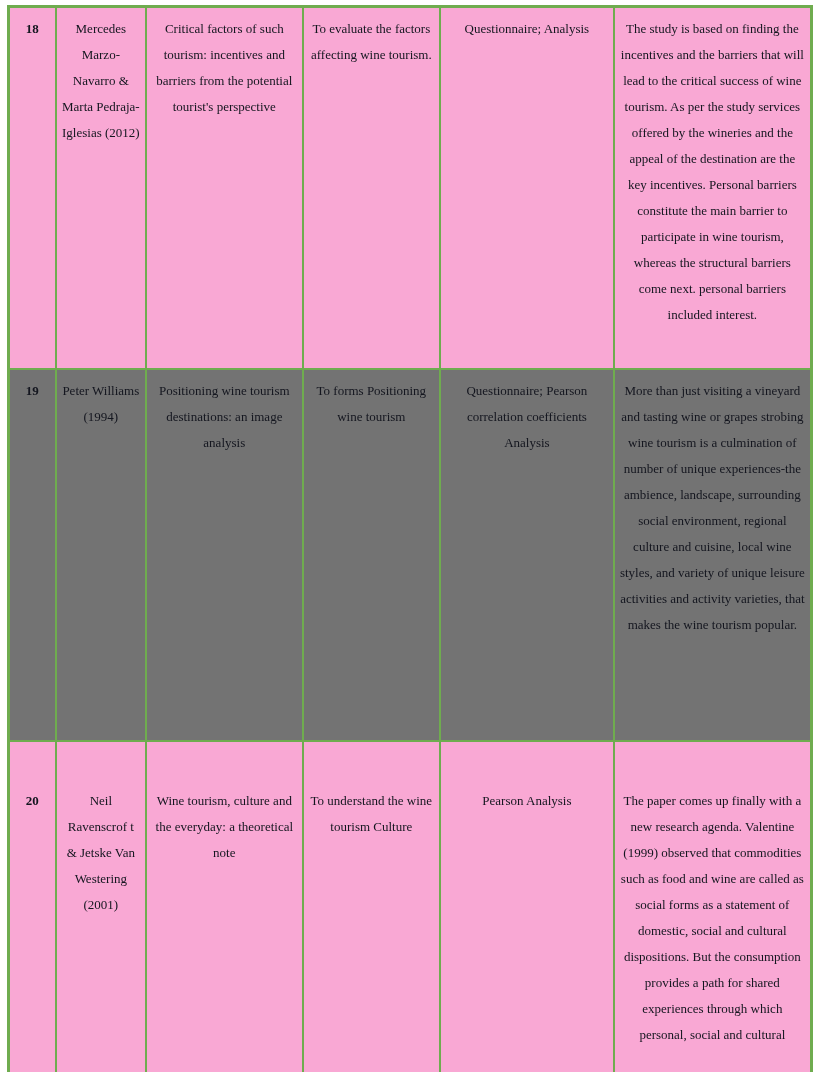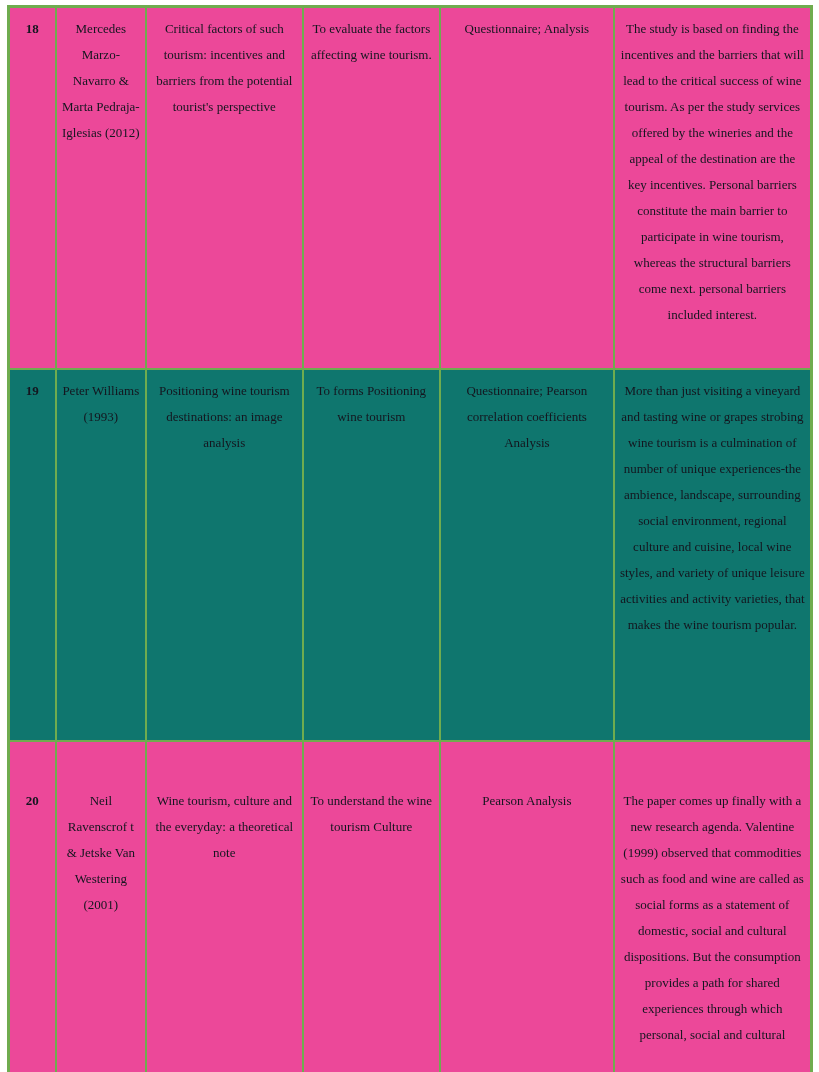--- a/index.html
+++ b/index.html
@@ -29,22 +29,22 @@
   }
   table.lit-table td {
     border: 2px solid #6fac4f;
     vertical-align: top;
     text-align: center;
     padding: 8px 5px 0 5px;
     font-size: 13px;
     line-height: 26px;
     overflow: hidden;
   }
-  tr.row-green td { background: #ec4899; }
-  tr.row-white td { background: #0f766e; }
+  tr.row-green td { background: #f9a8d4; }
+  tr.row-white td { background: #737373; }
   .cell-inner { overflow: hidden; word-wrap: break-word; }
   tr.row-18 .cell-inner { height: 352px; }
   tr.row-19 .cell-inner { height: 362px; }
   tr.row-20 .cell-inner { height: 310px; margin-top: 38px; }
   td.cell-no { font-weight: bold; }
 </style>
 </head>
 <body>
 
 <div class="page">
@@ -76,21 +76,21 @@
           </td>
         <td>
             <div class="cell-inner">The study is based on finding the incentives and the barriers that will lead to the critical success of wine tourism. As per the study services offered by the wineries and the appeal of the destination are the key incentives. Personal barriers constitute the main barrier to participate in wine tourism, whereas the structural barriers come next. personal barriers included interest.</div>
           </td>
       </tr>
       <tr class="row-19 row-white">
         <td class="cell-no">
             <div class="cell-inner">19</div>
           </td>
         <td>
-            <div class="cell-inner">Peter Williams (1993)</div>
+            <div class="cell-inner">Peter Williams (1994)</div>
           </td>
         <td>
             <div class="cell-inner">Positioning wine tourism destinations: an image analysis</div>
           </td>
         <td>
             <div class="cell-inner">To forms Positioning wine tourism</div>
           </td>
         <td>
             <div class="cell-inner">Questionnaire; Pearson correlation coefficients Analysis</div>
           </td>

